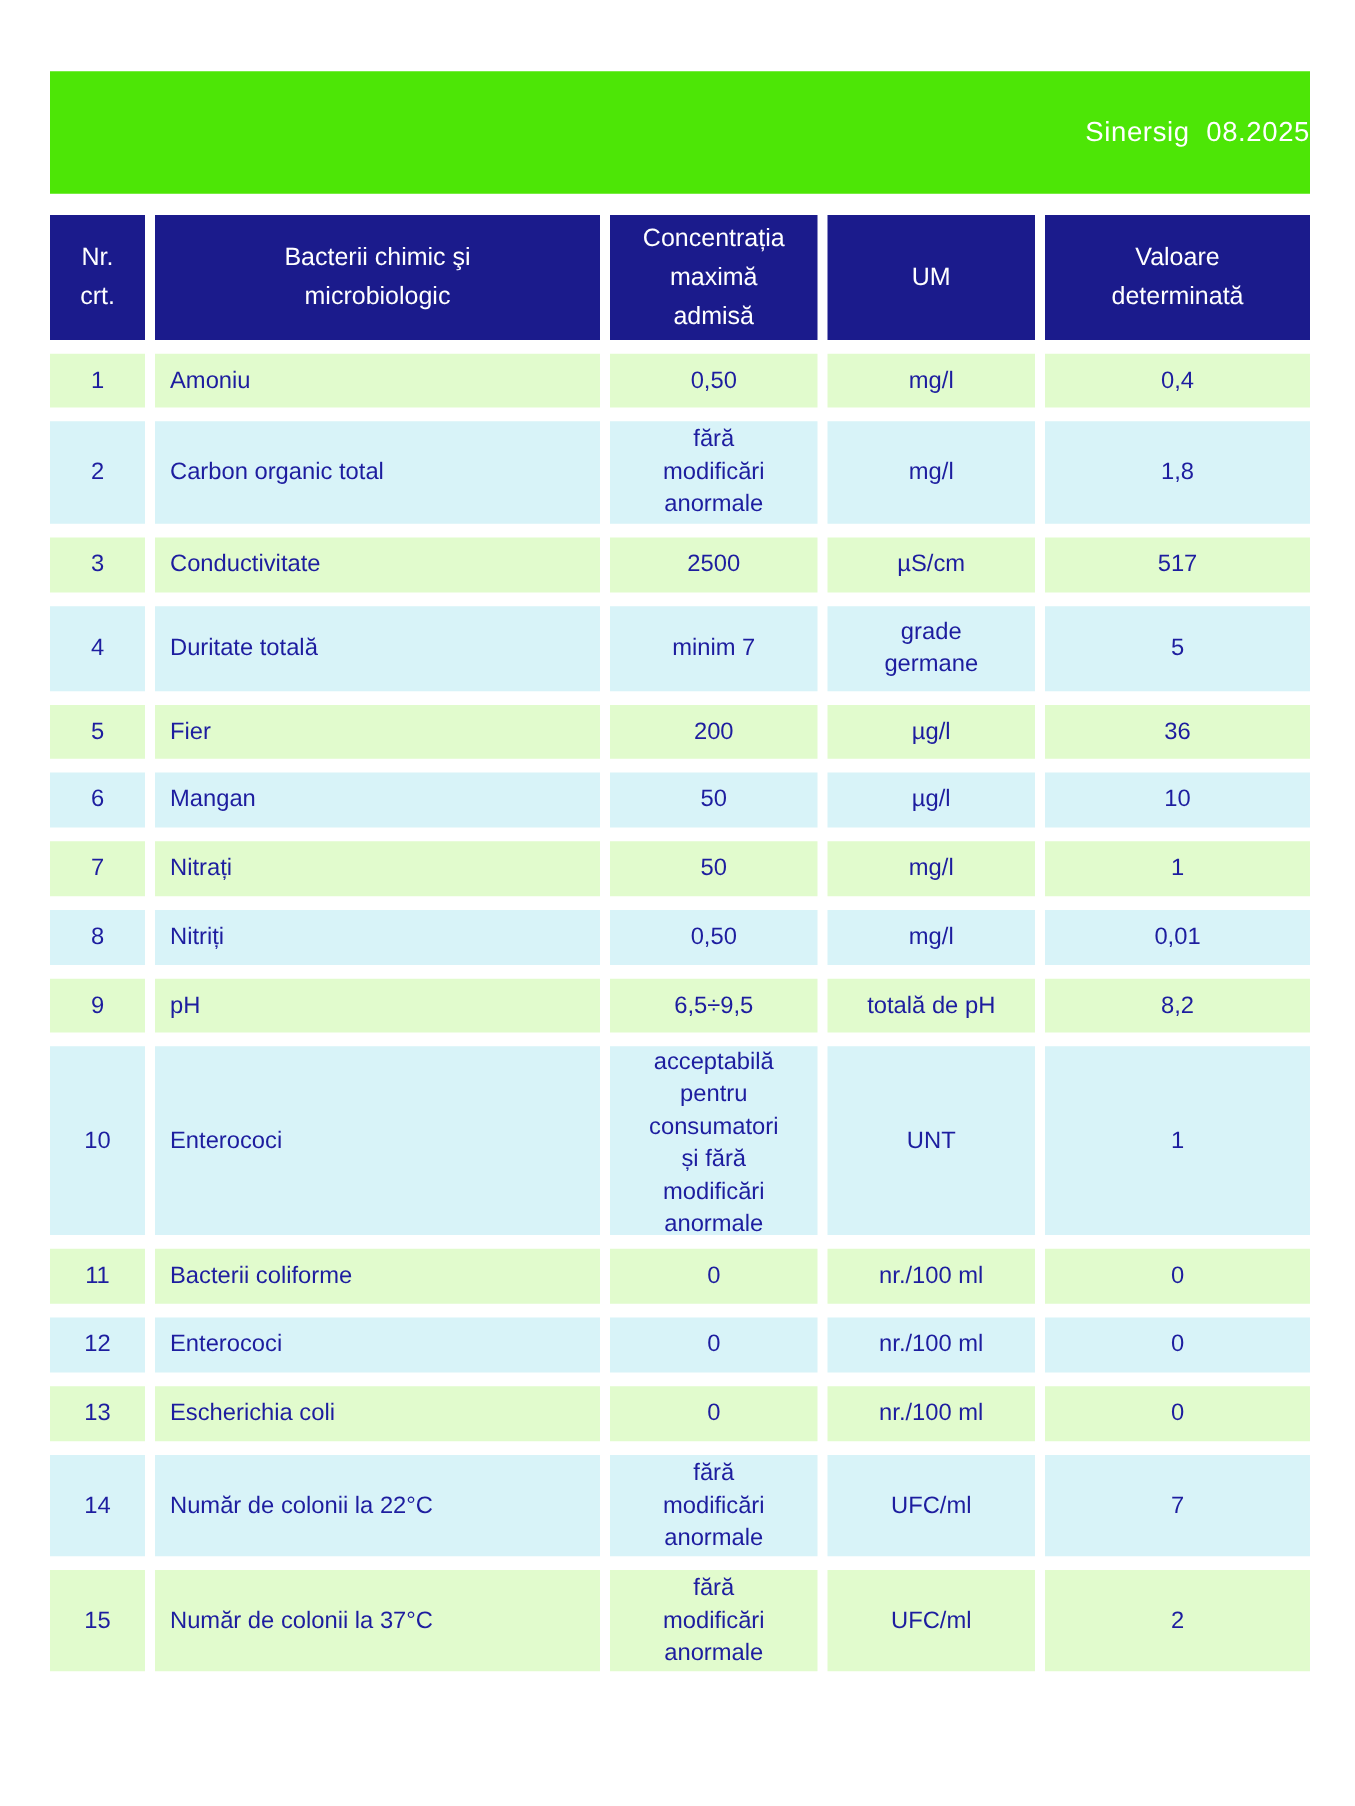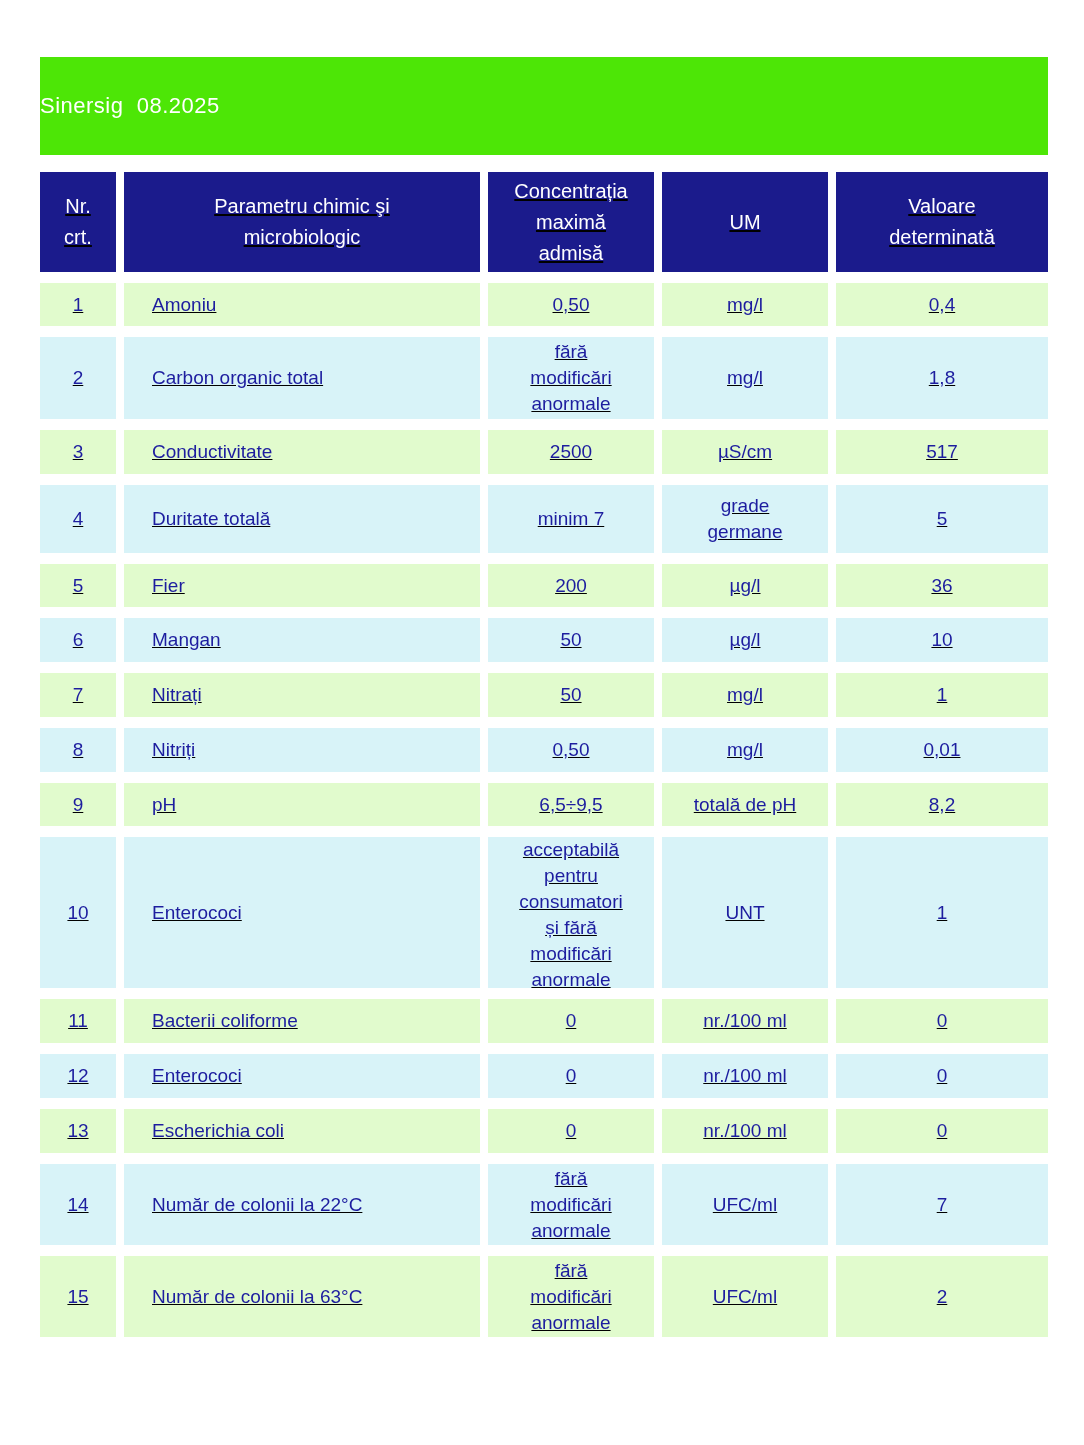--- a/index.html
+++ b/index.html
@@ -7,75 +7,74 @@
     position:relative;
     width:1084px;height:1445px;
     background:#ffffff;
     font-family:"Liberation Sans", sans-serif;
     overflow:hidden;
   }
   .banner{
     position:absolute;left:40px;top:57px;
     width:1008px;height:98px;
     background:#4DE606;
-    display:flex;align-items:center;justify-content:flex-start;
+    display:flex;align-items:center;justify-content:flex-end;
   }
   .banner-title{
     color:#ffffff;
     font-size:22px;
     font-weight:500;
     letter-spacing:0.5px;
     white-space:pre;
   }
   .grid{
     position:absolute;left:40px;top:172px;
     display:grid;
     grid-template-columns:76px 356px 166px 166px 212px;
     grid-template-rows:100px 43px 82px 44px 68px 43px 44px 44px 44px 43px 151px 44px 44px 44px 81px 81px;
     column-gap:8px;
     row-gap:11px;
-    text-decoration:underline;
   }
   .row{display:contents;}
   .cell{
     display:flex;align-items:center;justify-content:center;
     text-align:center;
     white-space:pre-line;
     font-size:19px;
     font-weight:500;
     line-height:26px;
     color:#1D1D9F;
     box-sizing:border-box;
   }
   .hdr{
     background:#1B1B8C;
     color:#ffffff;
     font-size:20px;
     line-height:31px;
   }
   .green{background:#E1FBCD;}
   .blue{background:#D8F3F8;}
-  .left{justify-content:flex-start;text-align:center;padding-left:28px;}
+  .left{justify-content:flex-start;text-align:center;padding-left:12px;}
   .tall{align-items:flex-start;overflow:hidden;}
 </style>
 </head>
 <body>
 
 <div class="page">
 
   <div class="banner">
     <div class="banner-title">Sinersig  08.2025</div>
   </div>
 
   <div class="grid">
 
     <div class="row">
       <div class="cell hdr">Nr.
 crt.</div>
-      <div class="cell hdr">Parametru chimic şi
+      <div class="cell hdr">Bacterii chimic şi
 microbiologic</div>
       <div class="cell hdr">Concentrația
 maximă
 admisă</div>
       <div class="cell hdr">UM</div>
       <div class="cell hdr">Valoare
 determinată</div>
     </div>
 
     <div class="row">
@@ -195,21 +194,21 @@
       <div class="cell blue left">Număr de colonii la 22°C</div>
       <div class="cell blue">fără
 modificări
 anormale</div>
       <div class="cell blue">UFC/ml</div>
       <div class="cell blue">7</div>
     </div>
 
     <div class="row">
       <div class="cell green">15</div>
-      <div class="cell green left">Număr de colonii la 63°C</div>
+      <div class="cell green left">Număr de colonii la 37°C</div>
       <div class="cell green">fără
 modificări
 anormale</div>
       <div class="cell green">UFC/ml</div>
       <div class="cell green">2</div>
     </div>
 
   </div>
 </div>
 

